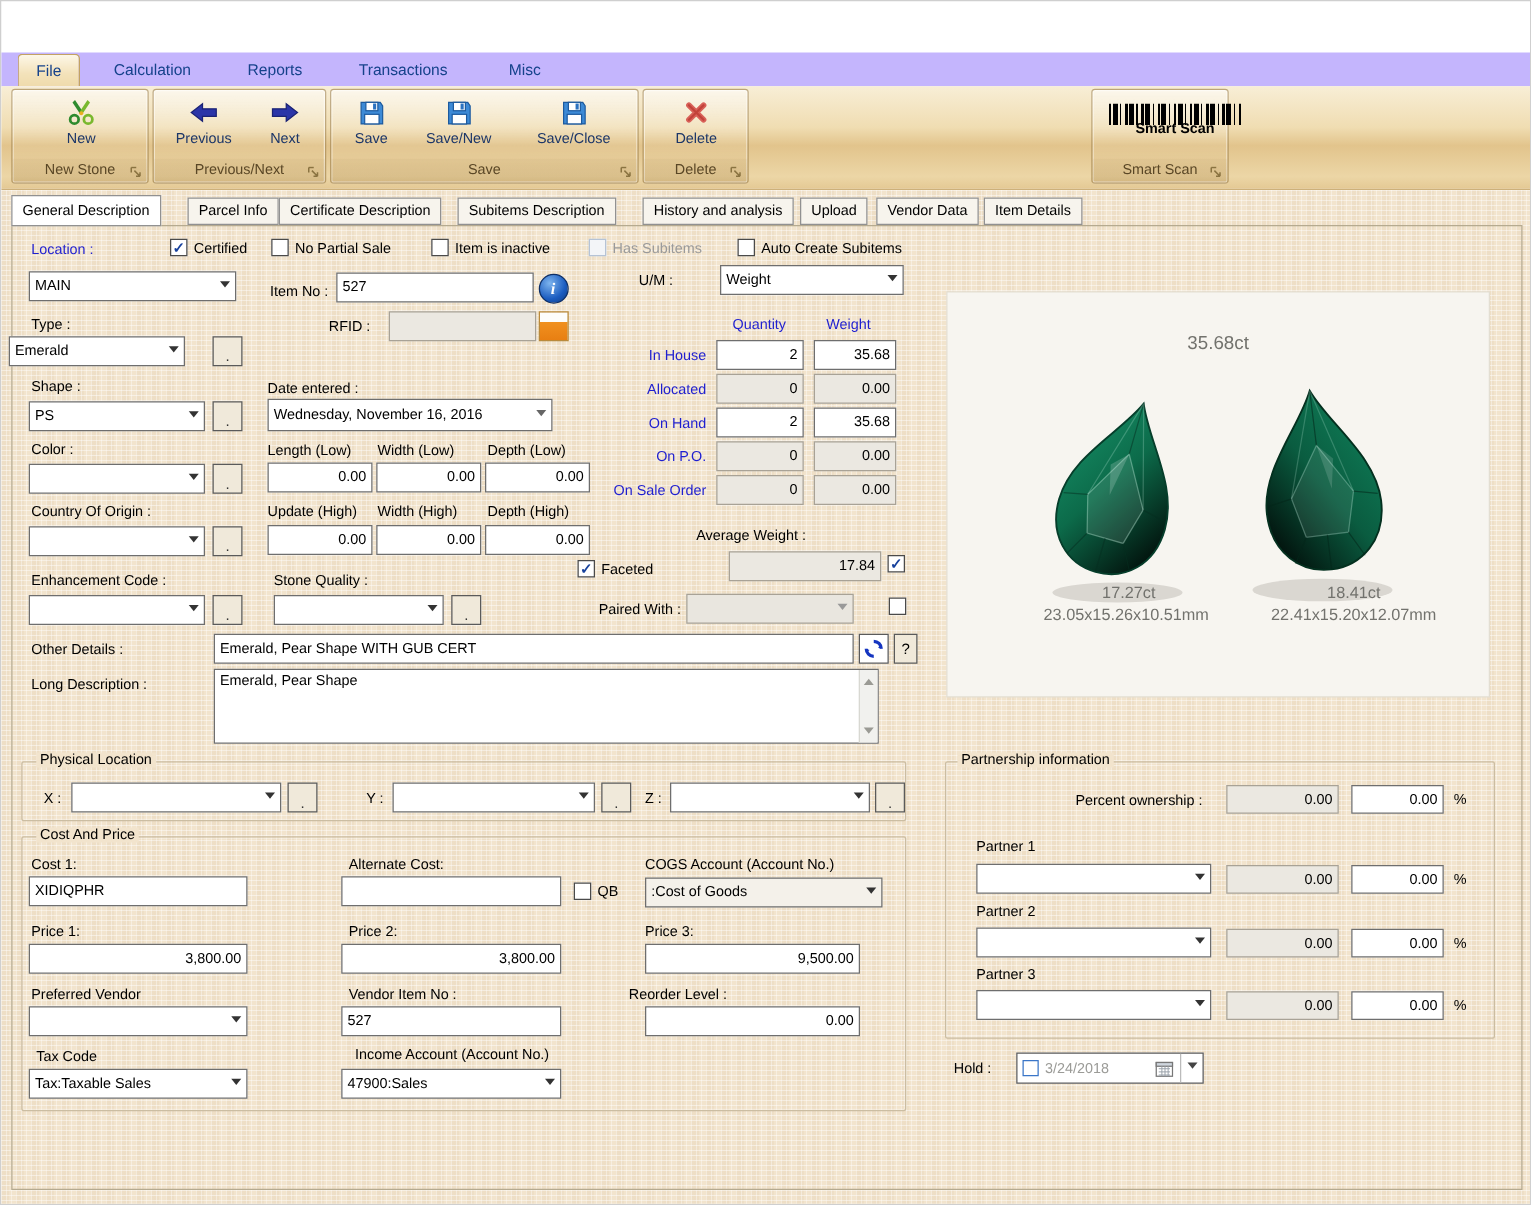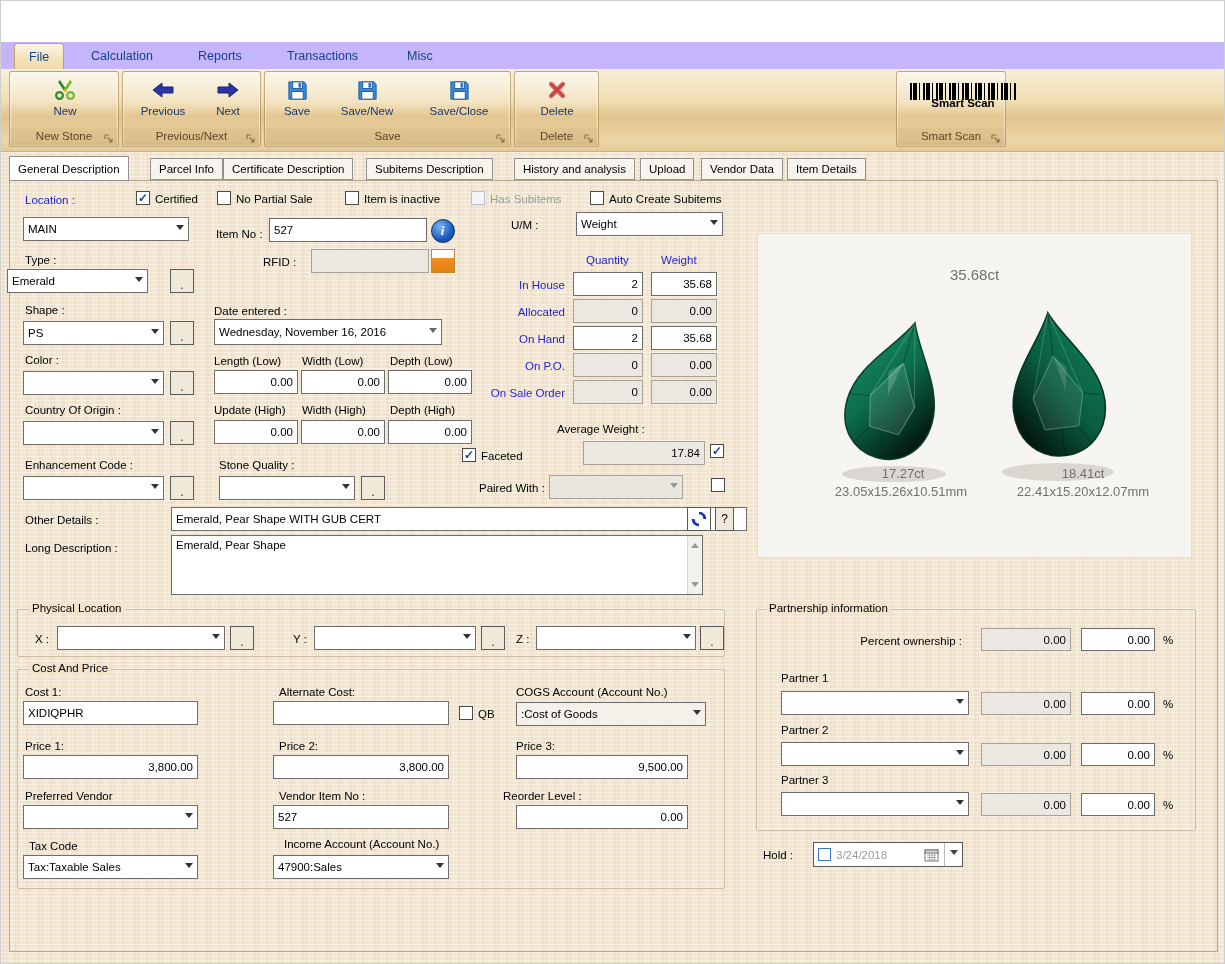--- a/index.html
+++ b/index.html
@@ -211,21 +211,21 @@
         <span>Delete</span>
         <span class="launcher">
           <svg width="10" height="10" viewBox="0 0 10 10">
               <path d="M1 1 H5 M1 1 V5 M3.5 3.5 L8 8 M8 8 V4.8 M8 8 H4.8" stroke="#8a7341" stroke-width="1.2" fill="none"></path>
             </svg>
         </span>
       </div>
     </div>
 
 
-    <div class="rgroup" style="left:895px;width:110px">
+    <div class="rgroup" style="left:872px;width:110px">
       <div class="rbtn" style="left:11px;width:110px;top:11px">
         <div class="barcode"></div>
         <span class="smartscan-text">Smart Scan</span>
       </div>
       <div class="rgroup-label">
         <span>Smart Scan</span>
         <span class="launcher">
           <svg width="10" height="10" viewBox="0 0 10 10">
               <path d="M1 1 H5 M1 1 V5 M3.5 3.5 L8 8 M8 8 V4.8 M8 8 H4.8" stroke="#8a7341" stroke-width="1.2" fill="none"></path>
             </svg>
@@ -384,21 +384,21 @@
   <span class="lbl" style="left:478px;top:480px">Paired With :</span>
   <div class="combo dis" style="left:548px;top:474px;width:134px">
     <span class="ct"></span>
       <span class="ca">
         <i class="tri"></i>
       </span>
   </div>
   <span class="cb" style="left:710px;top:477px"></span>
 
   <span class="lbl" style="left:24px;top:512px">Other Details :</span>
-  <input class="tb" style="left: 170px; top: 506px; width: 576px;" value="Emerald, Pear Shape WITH GUB CERT">
+  <input class="tb" style="left: 170px; top: 506px; width: 512px;" value="Emerald, Pear Shape WITH GUB CERT">
   <div class="refreshbtn" style="left:686px;top:506px">
     <svg width="16" height="16" viewBox="0 0 16 16">
       <path d="M8 2 A6 6 0 0 1 14 8" stroke="#1535c0" stroke-width="2.6" fill="none"></path>
       <path d="M8 14 A6 6 0 0 1 2 8" stroke="#1535c0" stroke-width="2.6" fill="none"></path>
       <path d="M14 8 l-2.6 -1 l2.8 -2.4 Z" fill="#1535c0"></path>
       <path d="M2 8 l2.6 1 l-2.8 2.4 Z" fill="#1535c0"></path>
     </svg>
   </div>
   <div class="qbtn" style="left:714px;top:506px">?</div>
 

